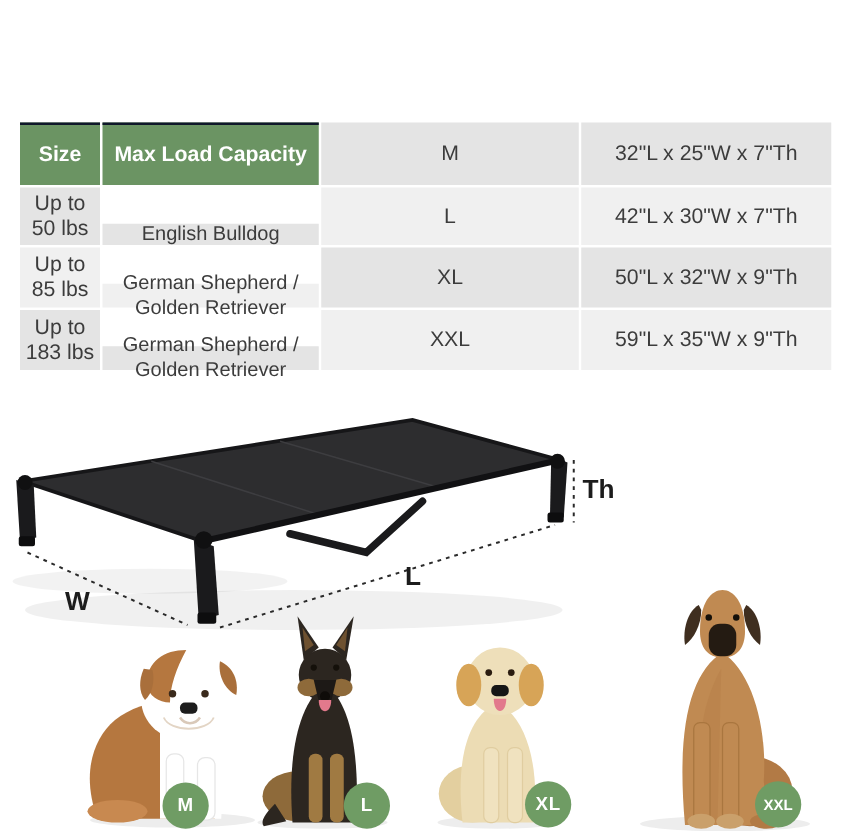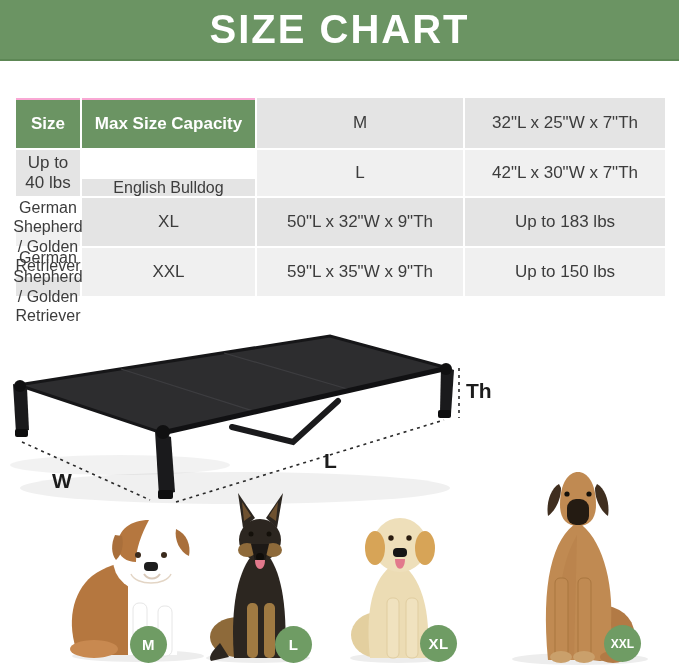--- a/index.html
+++ b/index.html
@@ -20,21 +20,21 @@
   .size-table{
     position:absolute;left:16px;top:98px;width:647px;
     display:grid;
     grid-template-columns:64px 173px 206px 200px;
     grid-template-rows:50px 46px 48px 48px 46px;
     gap:2px;background:#ffffff;
   }
   .cell{display:flex;align-items:center;justify-content:center;text-align:center;}
   .th{
     background:#6b9463;color:#ffffff;font-weight:700;font-size:17px;
-    border-top:2px solid #f9a8d4;
+    border-top:2px solid #0f172a;
   }
   .td{font-size:17px;color:#3c3c3c;}
   .td.breed{font-size:16px;line-height:1.2;padding:0 8px;margin-top:29px;}
   .row-a{background:#e4e4e4;}
   .row-b{background:#f0f0f0;}
   
   .bed-svg{position:absolute;left:0;top:330px;width:679px;height:195px;}
   .dogs-svg{position:absolute;left:0;top:465px;width:679px;height:200px;}
   .dim-label{font-family:"Liberation Sans",sans-serif;font-weight:700;font-size:21px;fill:#1c1c1c;}
   
@@ -43,45 +43,42 @@
     background:#6f9c64;color:#ffffff;font-weight:700;font-size:15px;
     display:flex;align-items:center;justify-content:center;letter-spacing:0.5px;
   }
   .badge.xxl{font-size:12px;letter-spacing:0;}
 </style>
 </head>
 <body>
 
 <div class="stage">
 
-  <div class="banner">
-    <h1>SIZE CHART</h1>
-  </div>
 
   <div class="size-table">
     <div class="cell th">Size</div>
-    <div class="cell th">Max Size Capacity</div>
+    <div class="cell th">Max Load Capacity</div>
 
     <div class="cell td row-a">M</div>
     <div class="cell td row-a">32"L x 25"W x 7"Th</div>
-    <div class="cell td row-a">Up to 40 lbs</div>
+    <div class="cell td row-a">Up to 50 lbs</div>
     <div class="cell td breed row-a">English Bulldog</div>
 
     <div class="cell td row-b">L</div>
     <div class="cell td row-b">42"L x 30"W x 7"Th</div>
+    <div class="cell td row-b">Up to 85 lbs</div>
     <div class="cell td breed row-b">German Shepherd / Golden Retriever</div>
 
     <div class="cell td row-a">XL</div>
     <div class="cell td row-a">50"L x 32"W x 9"Th</div>
     <div class="cell td row-a">Up to 183 lbs</div>
     <div class="cell td breed row-a">German Shepherd / Golden Retriever</div>
 
     <div class="cell td row-b">XXL</div>
     <div class="cell td row-b">59"L x 35"W x 9"Th</div>
-    <div class="cell td row-b">Up to 150 lbs</div>
   </div>
 
   <svg class="bed-svg" viewBox="0 0 679 195">
 
     <ellipse cx="235" cy="158" rx="215" ry="16" fill="rgba(0,0,0,0.06)"></ellipse>
     <ellipse cx="120" cy="135" rx="110" ry="10" fill="rgba(0,0,0,0.05)"></ellipse>
 
     <polygon points="18,55 330,6 448,38 162,103" fill="#2d2d2f" stroke="#161618" stroke-width="3"></polygon>
     <line x1="121" y1="39" x2="256" y2="82" stroke="#3d3d40" stroke-width="1.2"></line>
     <line x1="224" y1="23" x2="351" y2="60" stroke="#3d3d40" stroke-width="1.2"></line>

